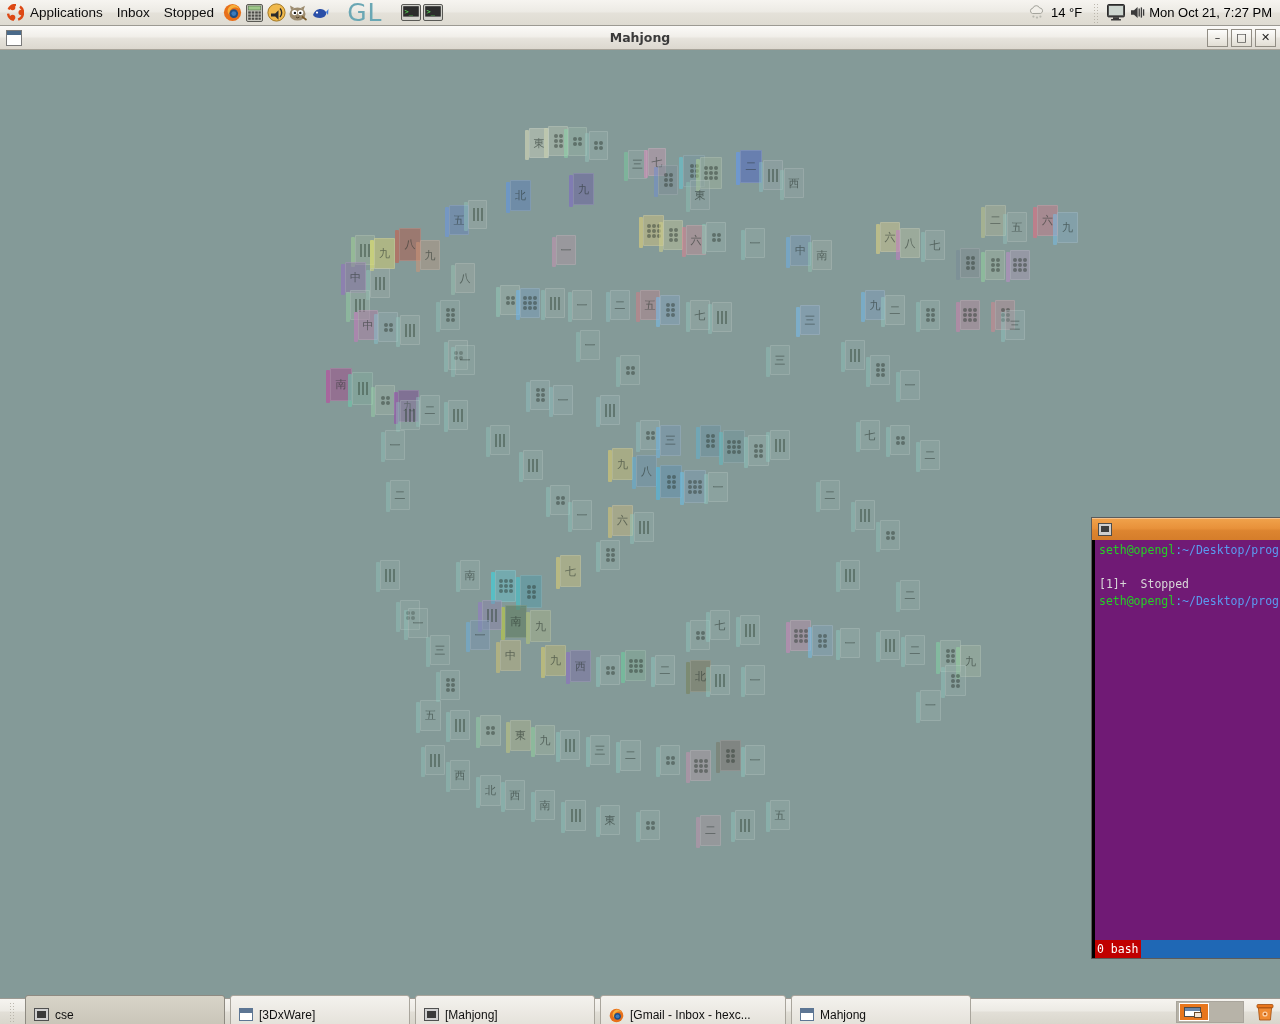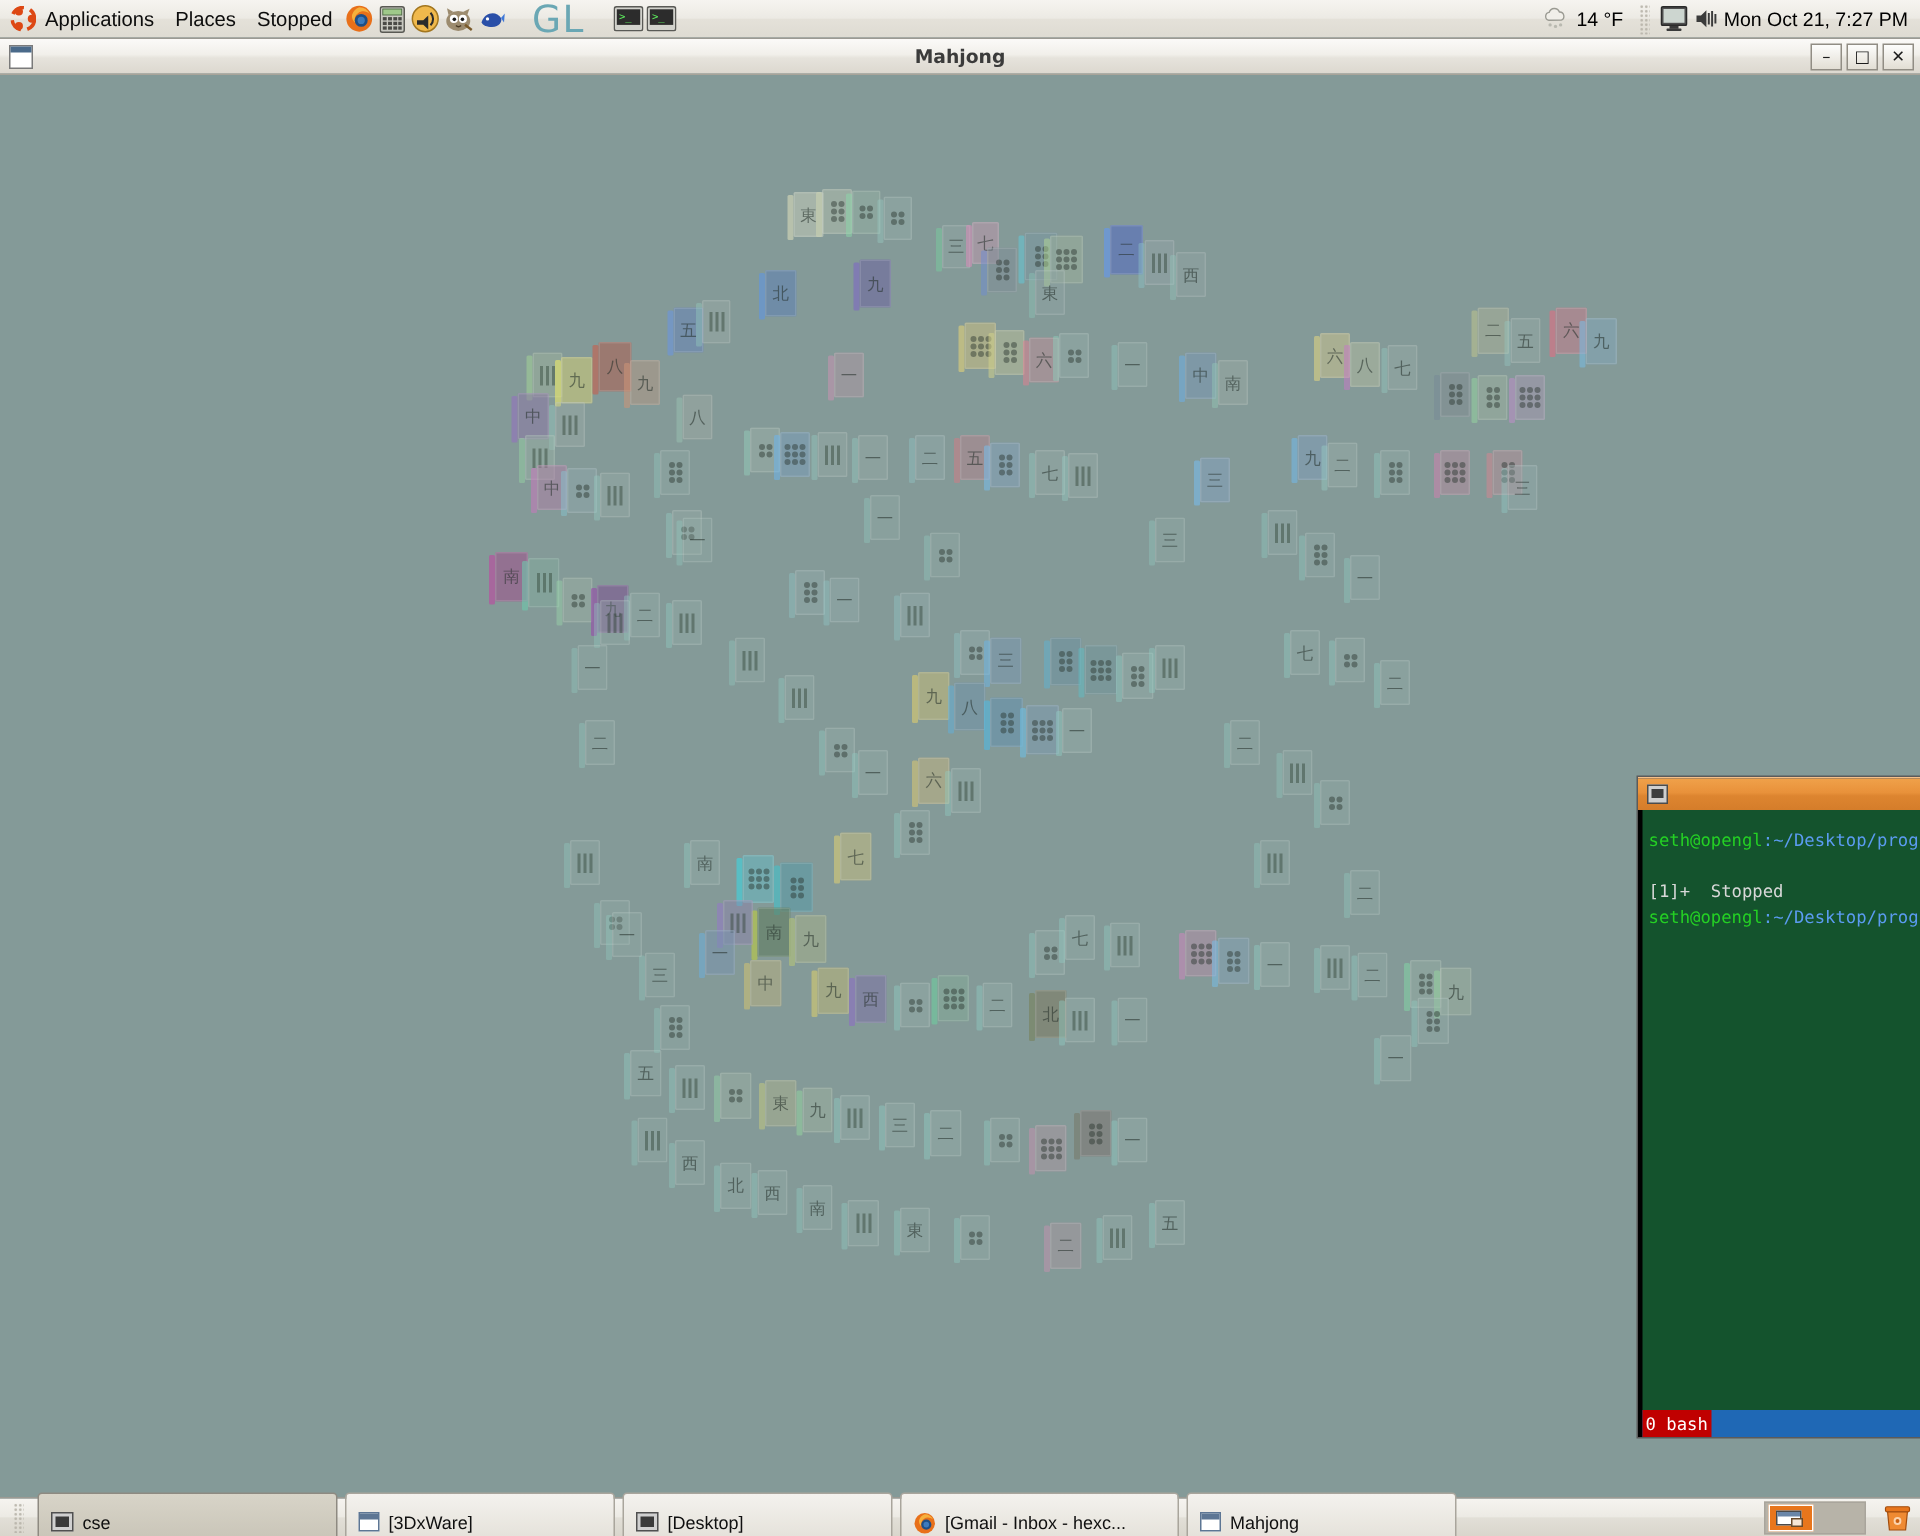--- a/index.html
+++ b/index.html
@@ -120,21 +120,21 @@
   .term-win-icon {
     width: 14px; height: 13px; background: #cfcfcf;
     border: 1px solid #4c4c4c; position: relative;
   }
   .term-win-icon::after {
     content: ""; position: absolute; left: 2px; top: 2px; right: 2px; bottom: 3px;
     background: #3d3d3d;
   }
   #terminal-body {
     position: absolute; left: 3px; top: 22px; right: 0; bottom: 18px;
-    background: #14532d; padding: 12px 0 0 4px;
+    background: #701a75; padding: 2px 0 0 4px;
     font-family: "DejaVu Sans Mono", monospace;
     font-size: 11.5px; line-height: 17px;
     white-space: pre; overflow: hidden;
   }
   .t-user { color: #24d024; }
   .t-path { color: #5b9bf0; }
   .t-plain { color: #d8d8d8; }
   #terminal-status {
     position: absolute; left: 3px; right: 0; bottom: 0; height: 18px;
     background: #1f68b5; display: flex; align-items: center;
@@ -209,21 +209,21 @@
         <circle cx="8.5" cy="8.5" r="7.5" fill="none" stroke="#dd4814" stroke-width="2.4" stroke-dasharray="9 4.3"></circle>
         <circle cx="14.2" cy="8.5" r="2.7" fill="#dd4814"></circle>
         <circle cx="5.6" cy="3.6" r="2.7" fill="#dd4814"></circle>
         <circle cx="5.6" cy="13.4" r="2.7" fill="#dd4814"></circle>
       </svg>
     </span>
     <span class="lbl">Applications</span>
   </div>
 
   <div class="panel-menu">
-    <span class="lbl">Places</span>
+    <span class="lbl">Inbox</span>
   </div>
 
   <div class="panel-menu">
     <span class="lbl">Stopped</span>
   </div>
 
   <span class="panel-icon">
     <svg width="19" height="19" viewBox="0 0 19 19">
       <circle cx="9.5" cy="9.5" r="8.6" fill="#e8701a"></circle>
       <path d="M9.5 1.8a7.7 7.7 0 0 1 7 4.6c-2-2.1-5.3-2.4-7.6-.8-2.3 1.6-3 4.4-2 6.7-1.7-1.2-2.6-3.3-2.2-5.4A7.7 7.7 0 0 1 9.5 1.8z" fill="#f6b03c"></path>
@@ -1843,21 +1843,21 @@
       <div class="task-btn active" style="width: 200px;">
         <span class="task-icon-term"></span>
         <span style="overflow: hidden; text-overflow: ellipsis; white-space: nowrap;">cse</span>
       </div>
       <div class="task-btn" style="width: 180px;">
         <span class="task-icon-win"></span>
         <span style="overflow: hidden; text-overflow: ellipsis; white-space: nowrap;">[3DxWare]</span>
       </div>
       <div class="task-btn" style="width: 180px;">
         <span class="task-icon-term"></span>
-        <span style="overflow: hidden; text-overflow: ellipsis; white-space: nowrap;">[Desktop]</span>
+        <span style="overflow: hidden; text-overflow: ellipsis; white-space: nowrap;">[Mahjong]</span>
       </div>
       <div class="task-btn" style="width: 186px;">
         <span style="width: 15px; height: 15px; flex: 0 0 auto; display: block;"><svg width="15" height="15" viewBox="0 0 19 19">
             <circle cx="9.5" cy="9.5" r="8.6" fill="#e8701a"></circle>
             <path d="M9.5 1.8a7.7 7.7 0 0 1 7 4.6c-2-2.1-5.3-2.4-7.6-.8-2.3 1.6-3 4.4-2 6.7-1.7-1.2-2.6-3.3-2.2-5.4A7.7 7.7 0 0 1 9.5 1.8z" fill="#f6b03c"></path>
             <circle cx="10.8" cy="10.6" r="4.3" fill="#1f4f86"></circle>
             <circle cx="10.8" cy="10.6" r="2.4" fill="#3d7bbd"></circle>
           </svg></span>
         <span style="overflow: hidden; text-overflow: ellipsis; white-space: nowrap;">[Gmail - Inbox - hexc...</span>
       </div>

